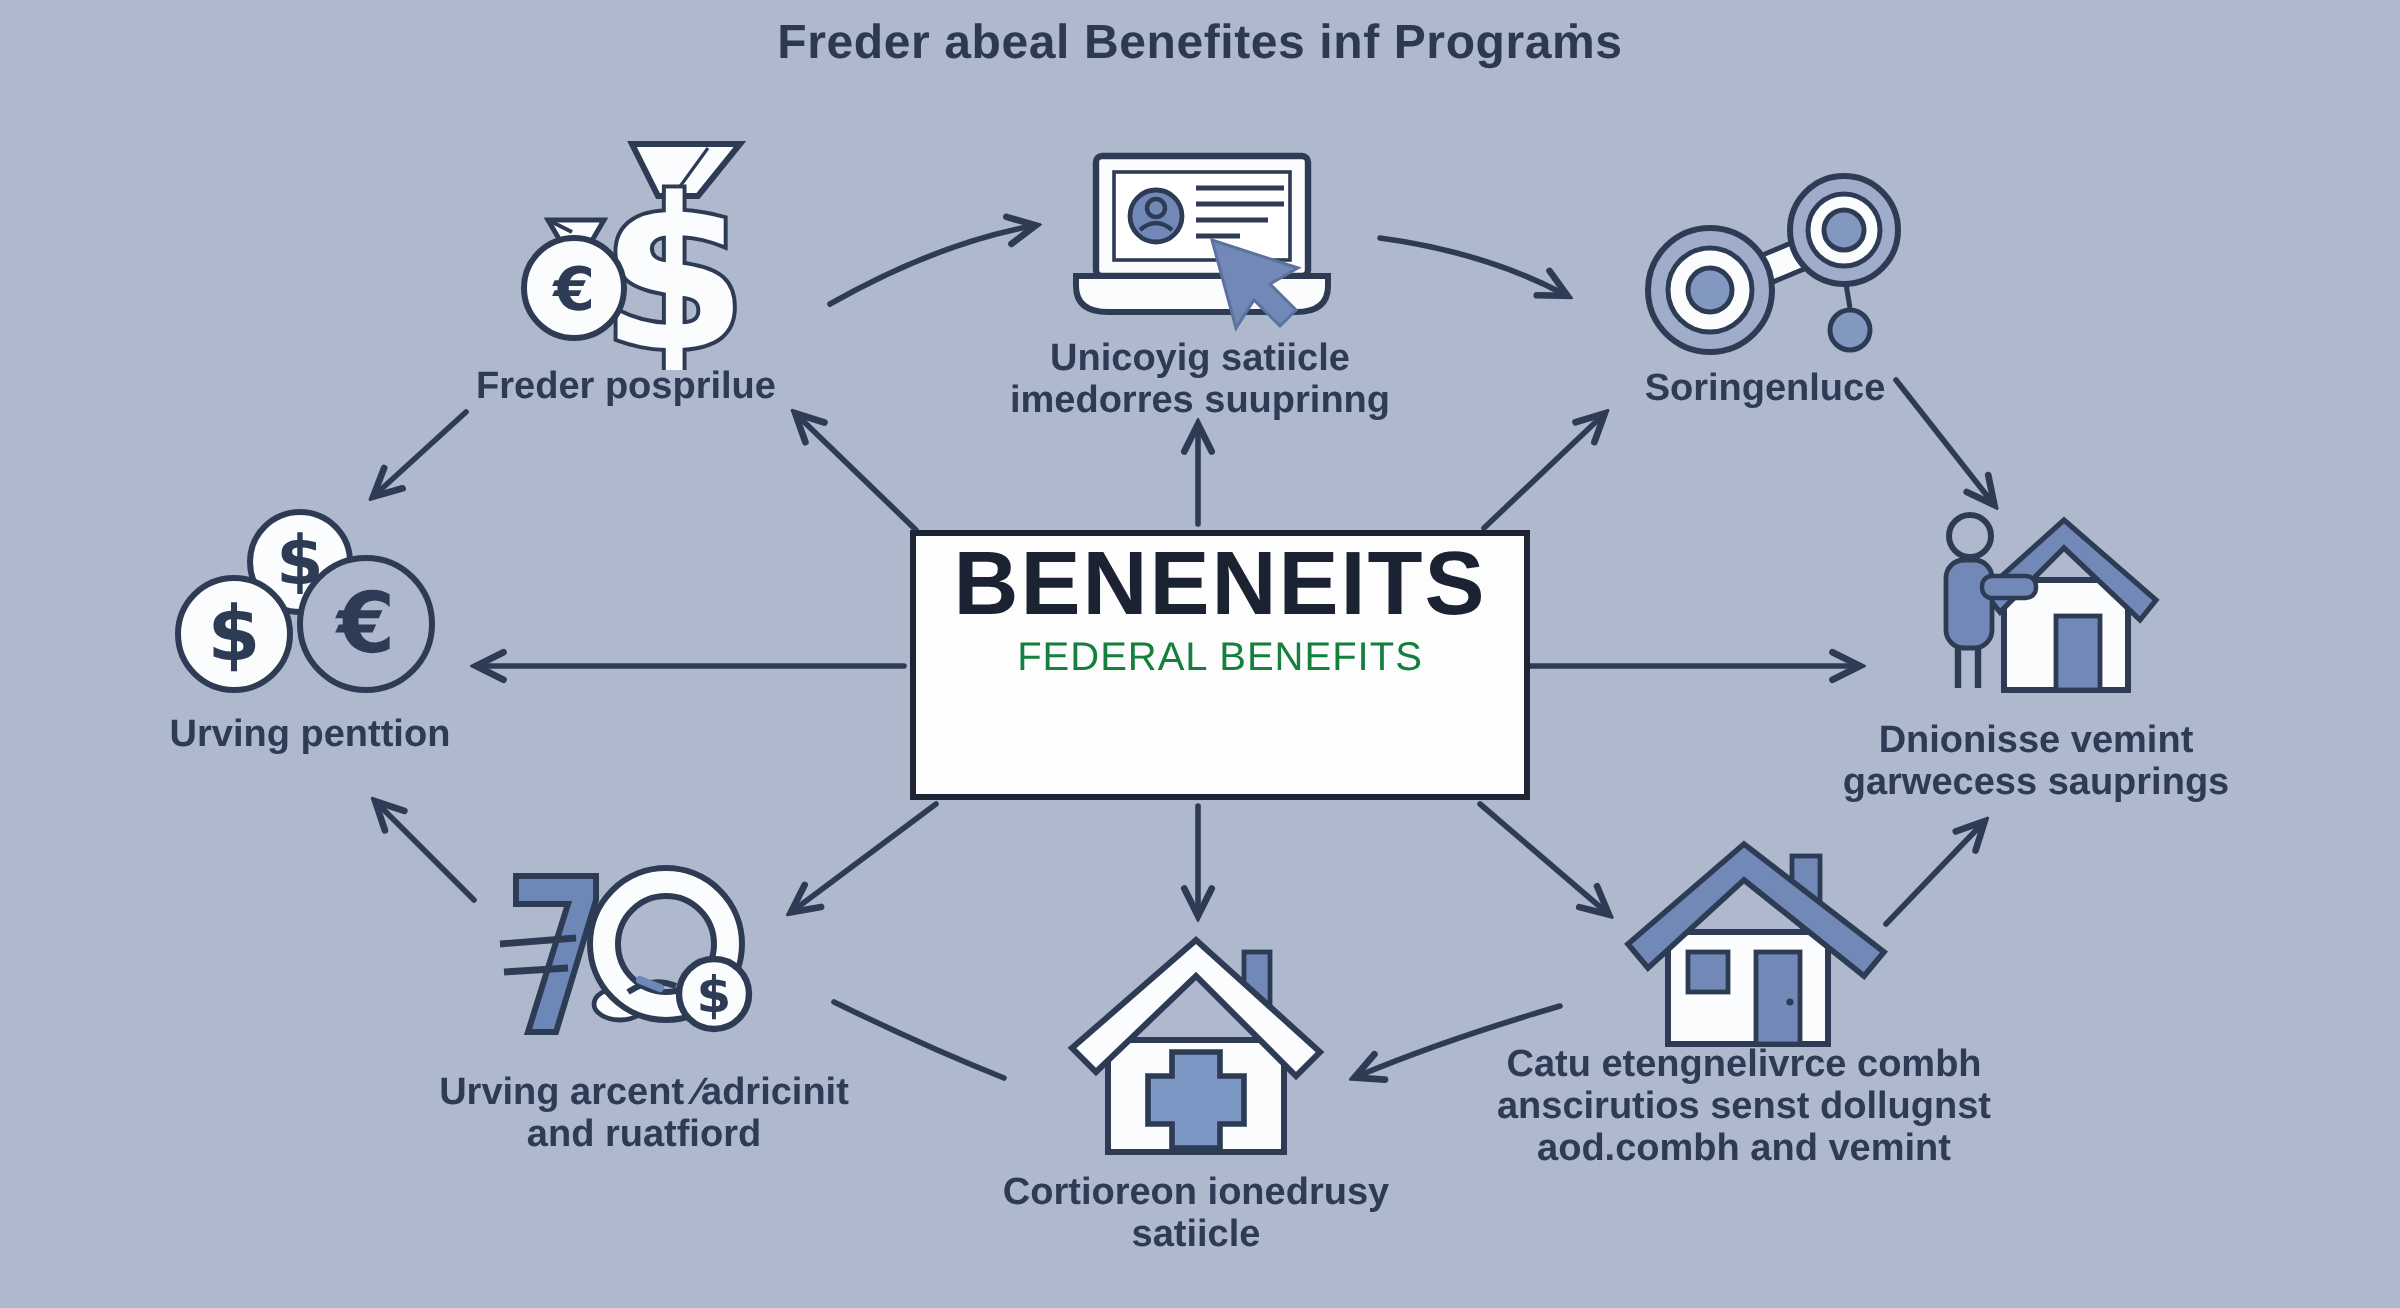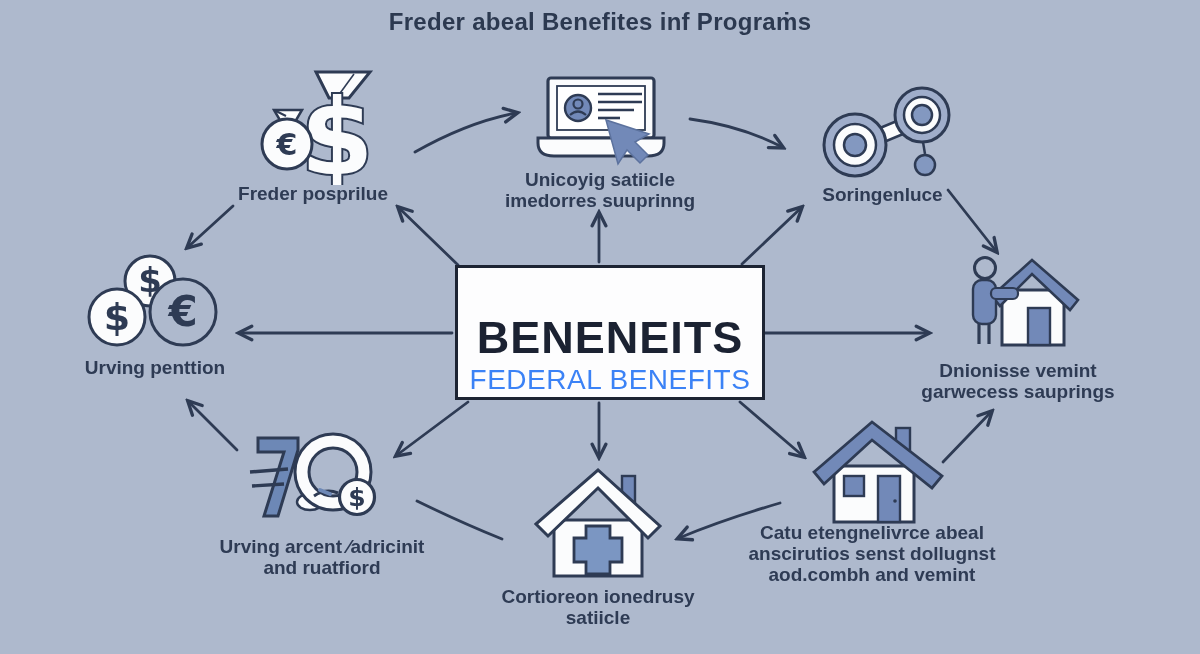--- a/index.html
+++ b/index.html
@@ -21,25 +21,25 @@
   .icon{position:absolute;}
   .node-label{
     position:absolute;text-align:center;
     font-size:19px;font-weight:700;line-height:21px;
     color:#2e3b54;
   }
   .node-label span{display:block;}
   .center-box{
     position:absolute;left:455px;top:265px;width:310px;height:135px;
     background:#fdfdfe;border:3.5px solid #1d2433;
-    display:flex;flex-direction:column;align-items:center;justify-content:flex-end;
+    display:flex;flex-direction:column;align-items:center;justify-content:flex-start;
     box-sizing:border-box;
   }
   .center-line1{font-size:45px;font-weight:800;letter-spacing:1px;color:#1b2232;line-height:1.05;}
-  .center-line2{font-size:28px;font-weight:500;letter-spacing:.5px;color:#3b82f6;line-height:1.2;margin-top:2px;}
+  .center-line2{font-size:20px;font-weight:500;letter-spacing:.5px;color:#15803d;line-height:1.2;margin-top:2px;}
   svg text{font-family:"DejaVu Sans","Liberation Sans",sans-serif;}
 </style>
 </head>
 <body>
 
 <div class="canvas">
 
   <svg class="arrow-layer" width="1200" height="654" viewBox="0 0 1200 654">
     <defs>
       <marker id="ah" viewBox="0 0 10 10" refX="7.5" refY="5" markerWidth="7" markerHeight="7" orient="auto-start-reverse">
@@ -185,18 +185,18 @@
     <span>Urving arcent ⁄adricinit</span>
     <span>and ruatfiord</span>
   </div>
 
   <div class="node-label" style="left:478px;top:586px;width:240px">
     <span>Cortioreon ionedrusy</span>
     <span>satiicle</span>
   </div>
 
   <div class="node-label" style="left:738px;top:522px;width:268px">
-    <span>Catu etengnelivrce abeal</span>
+    <span>Catu etengnelivrce combh</span>
     <span>anscirutios senst dollugnst</span>
     <span>aod.combh and vemint</span>
   </div>
 
 </div>
 
 </body></html>

